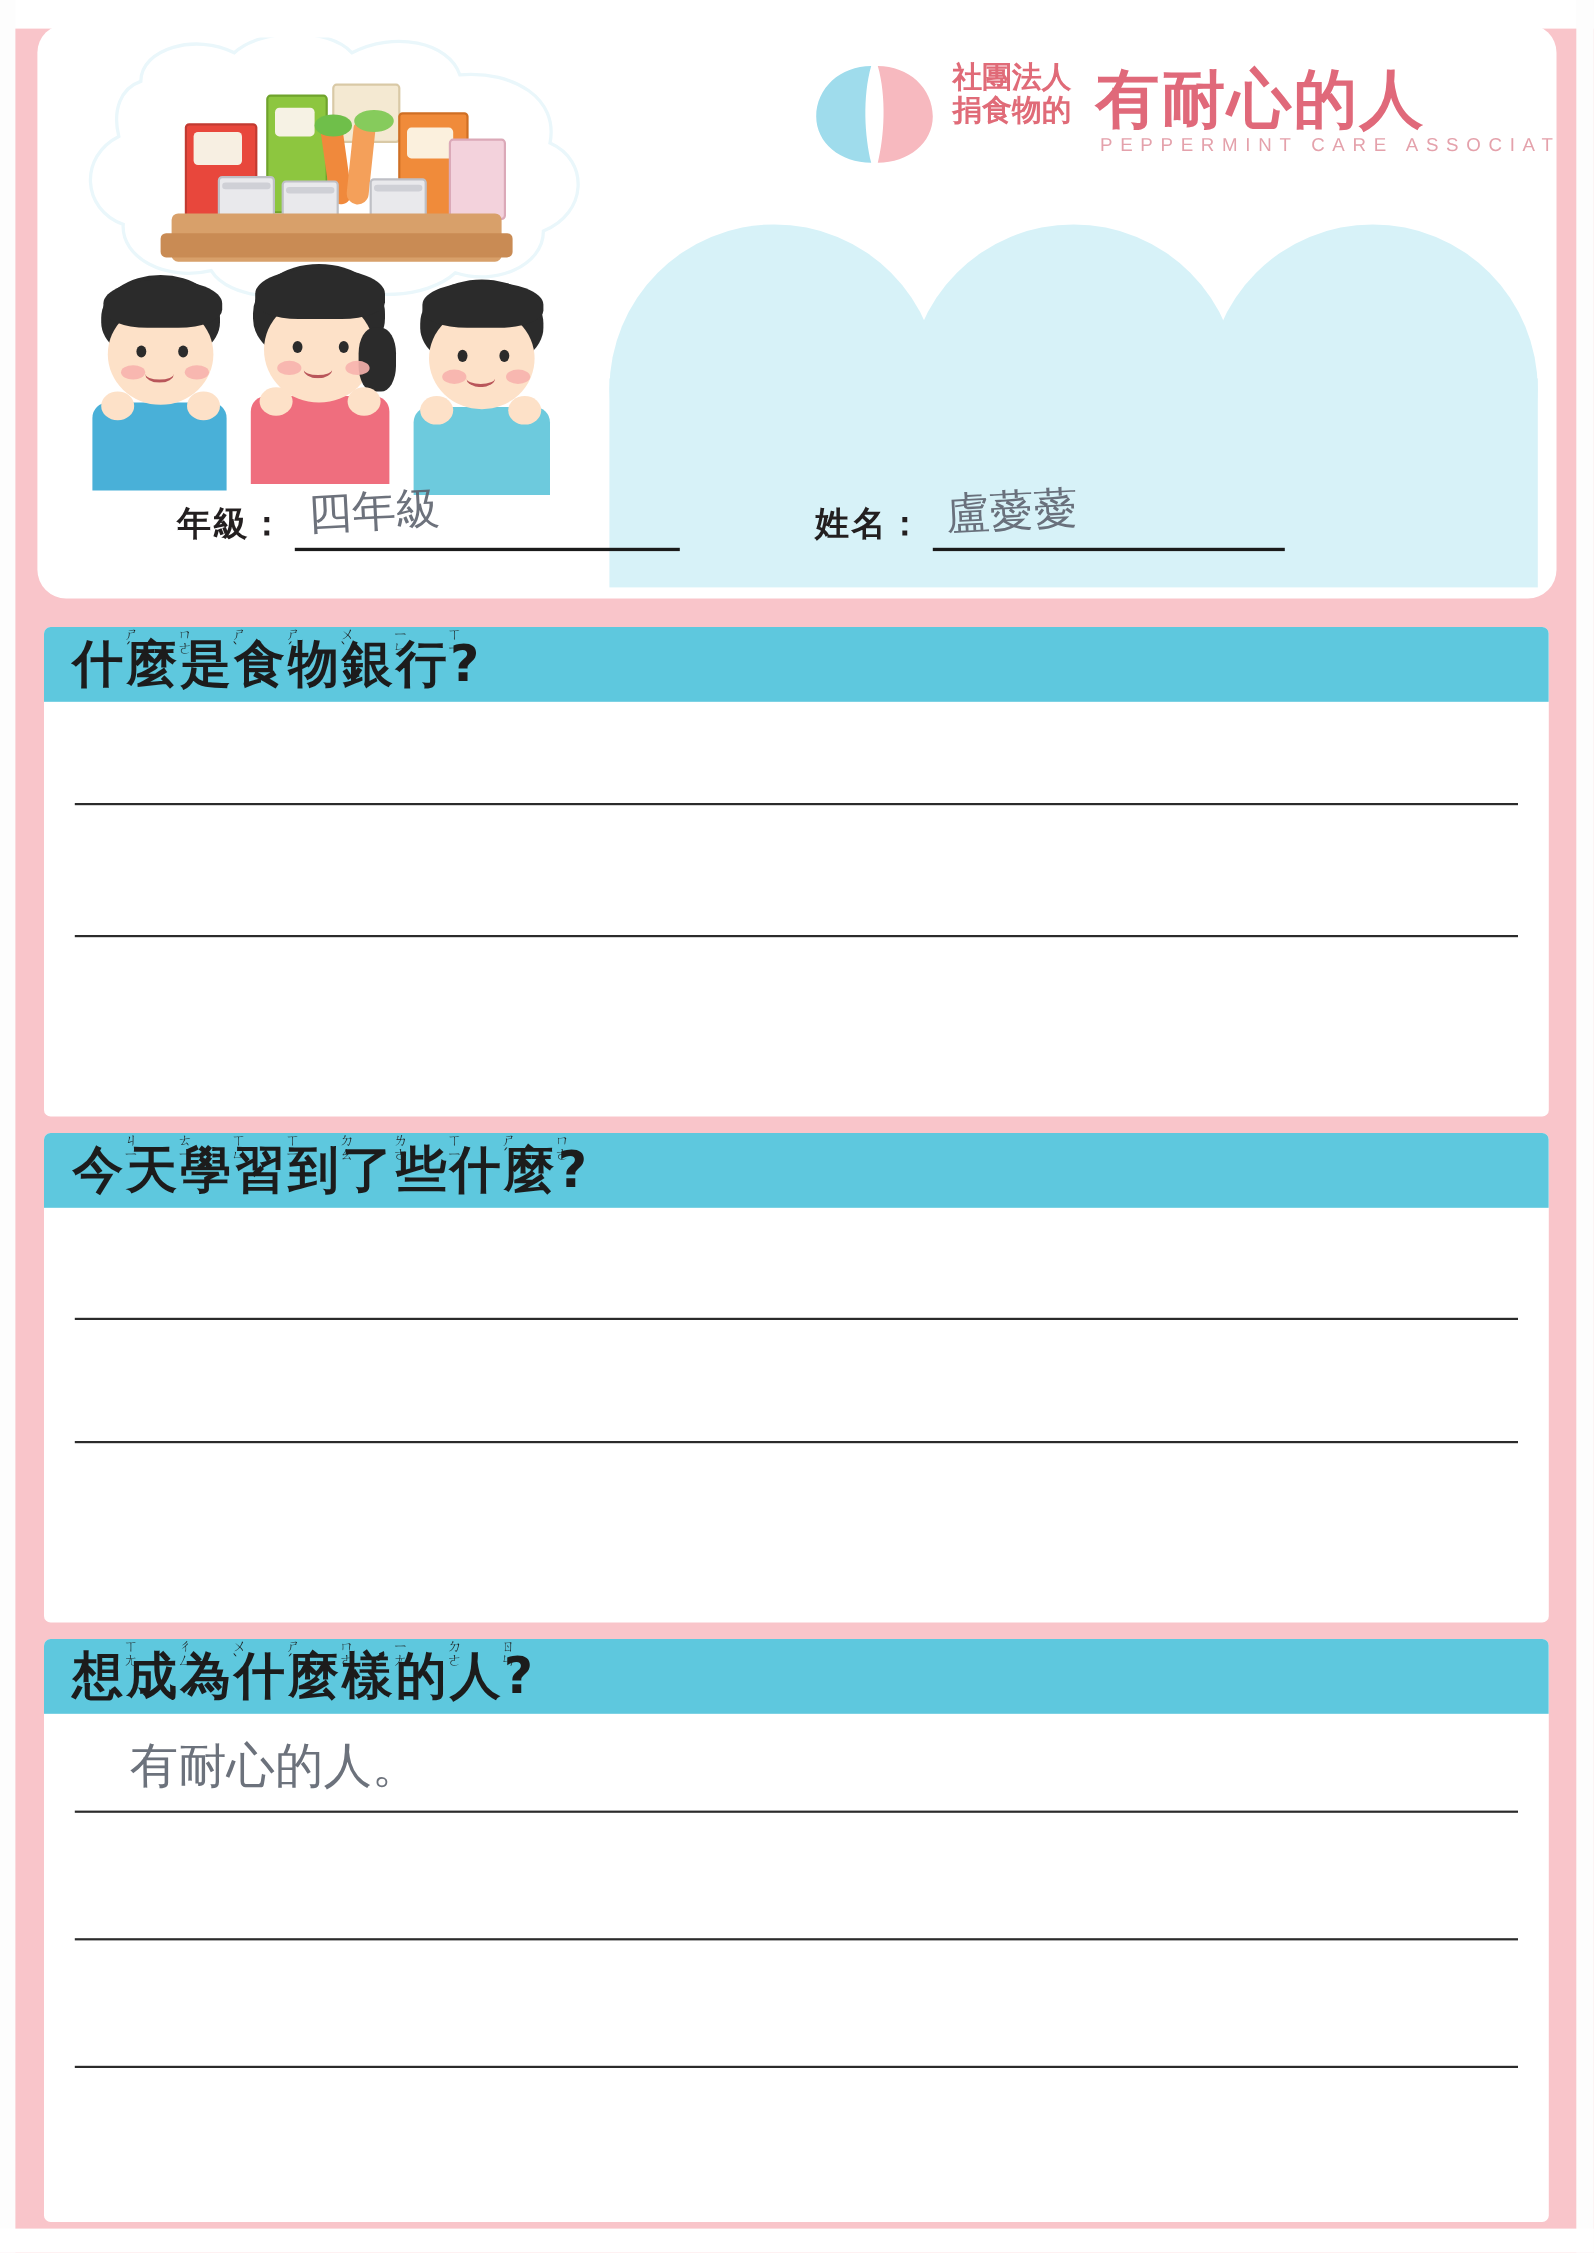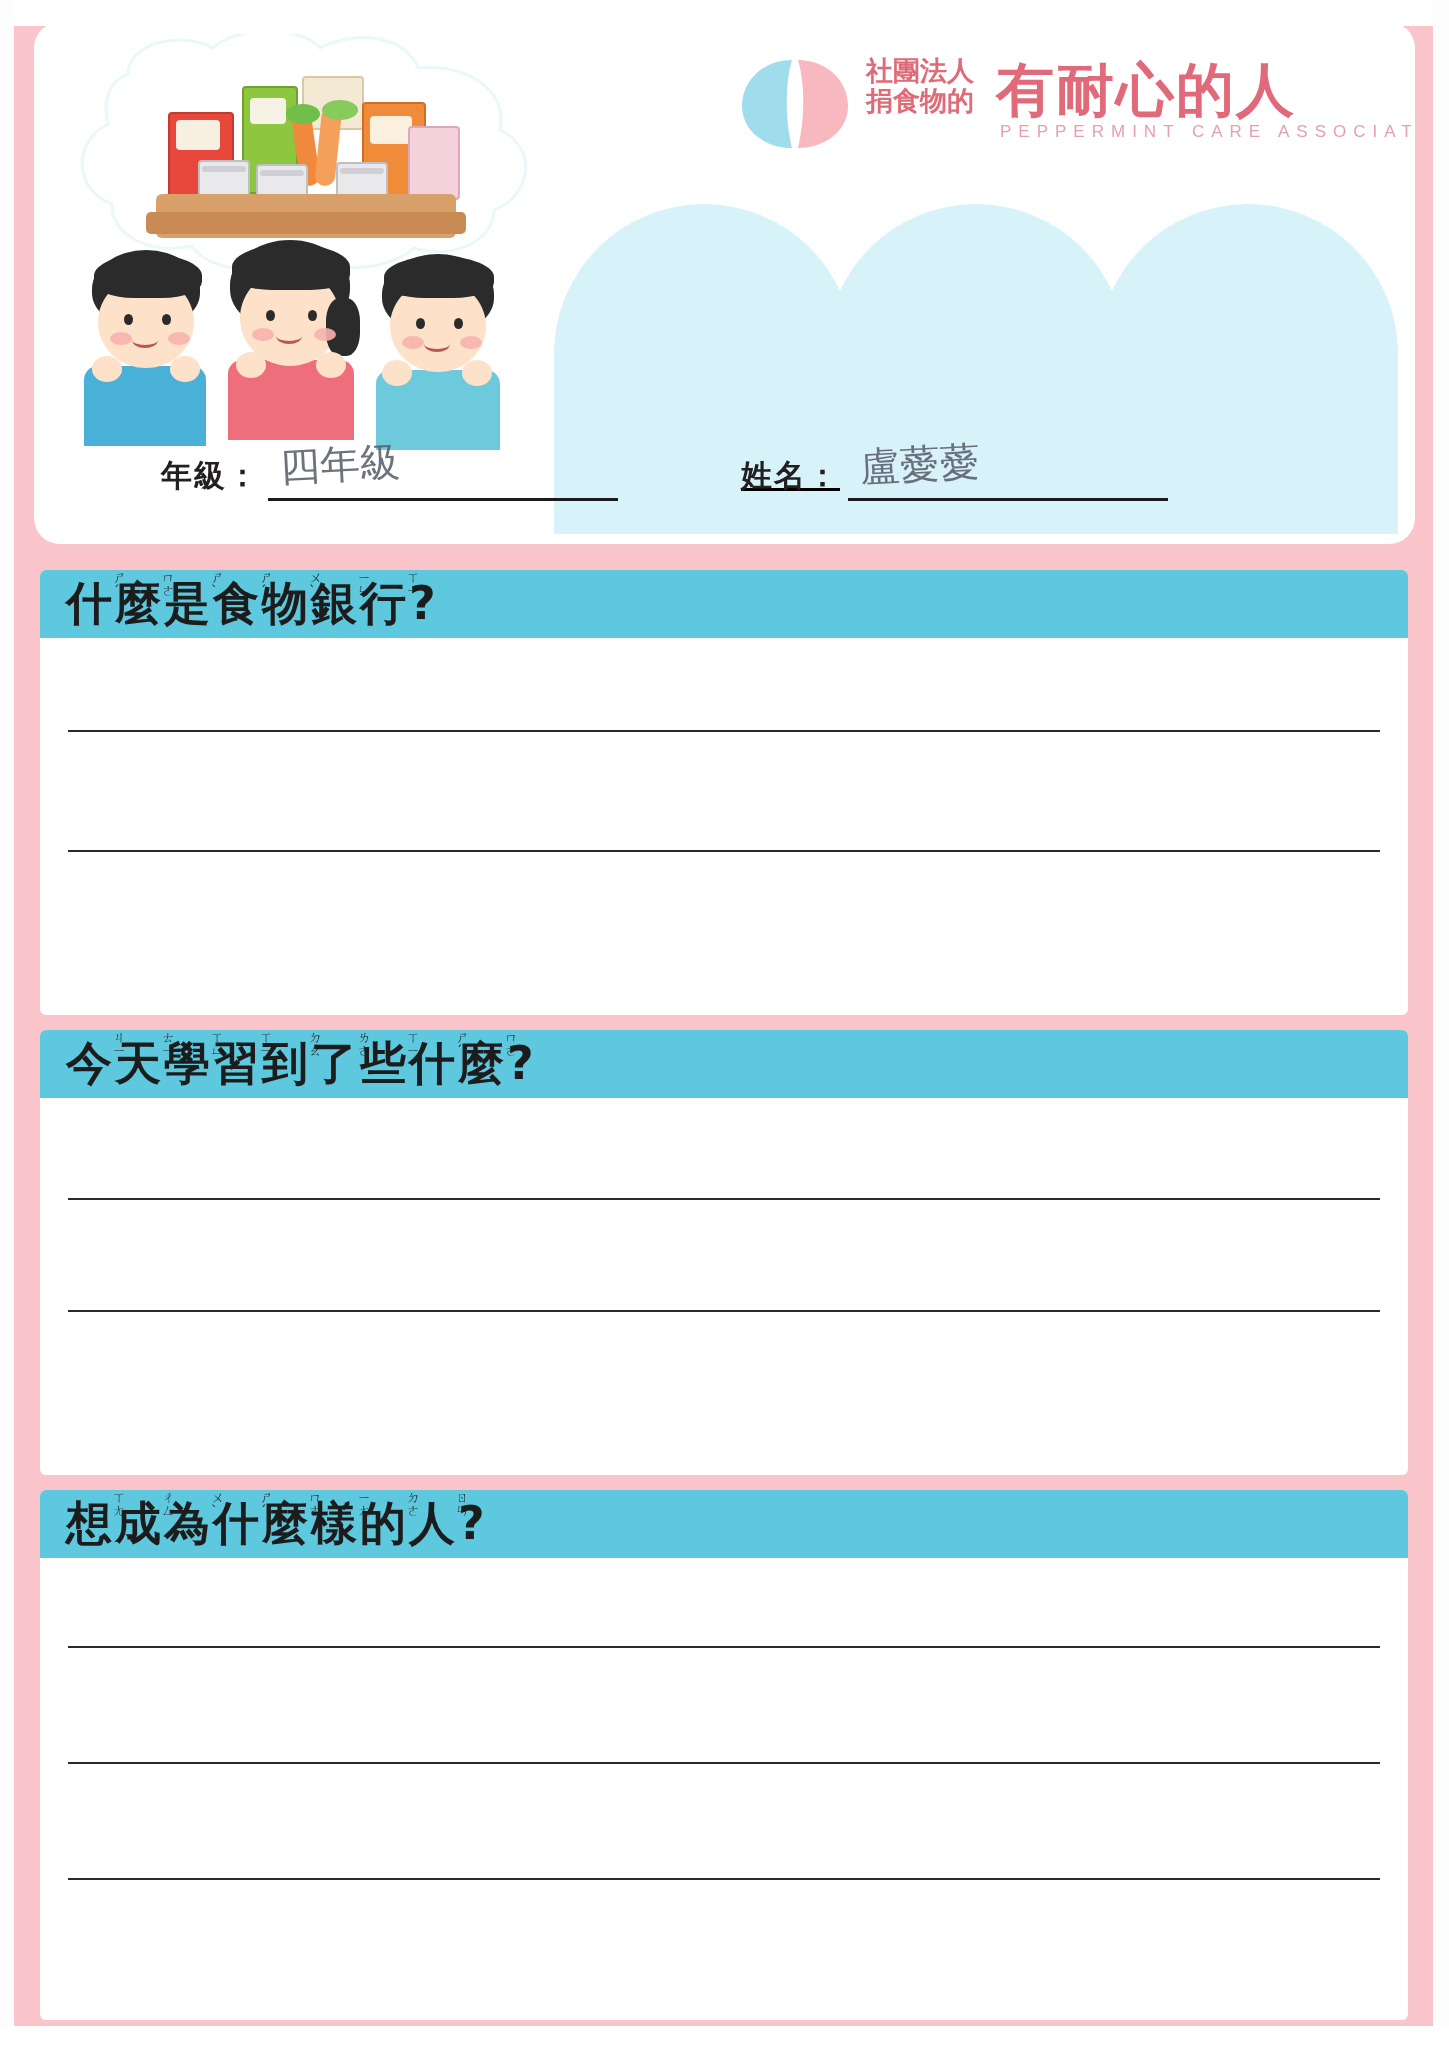--- a/index.html
+++ b/index.html
@@ -427,21 +427,21 @@
       </div>
     </div>
 
     <div class="fields-row">
       <div class="field" style="left:0px; top:0px;">
         <span class="flabel">年級：</span>
         <span class="fline" style="width:350px;">
           <span class="hand-ink">四年級</span>
         </span>
       </div>
-      <div class="field" style="left:580px; top:0px;text-decoration:underline;">
+      <div class="field" style="left:580px; top:0px;">
         <span class="flabel">姓名：</span>
         <span class="fline" style="width:320px;">
           <span class="hand-ink">盧薆薆</span>
         </span>
       </div>
     </div>
   </div>
 
   <div class="section s1">
     <div class="q-bar">
@@ -563,18 +563,19 @@
               <span>ㄜ</span>
             </span></span>
           <span class="ch">人<span class="ruby">
               <span>ㄖ</span>
               <span>ㄣ</span>
             </span></span>
           <span class="ch">?</span>
         </div>
     </div>
     <div class="answer-area" style="height:462px;">
+      <div class="answer-ink" style="left:78px; top:18px;">有耐心的人。</div>
       <div class="rule" style="top:88px;"></div>
       <div class="rule" style="top:204px;"></div>
       <div class="rule" style="top:320px;"></div>
     </div>
   </div>
 </div>
 
 </body></html>

